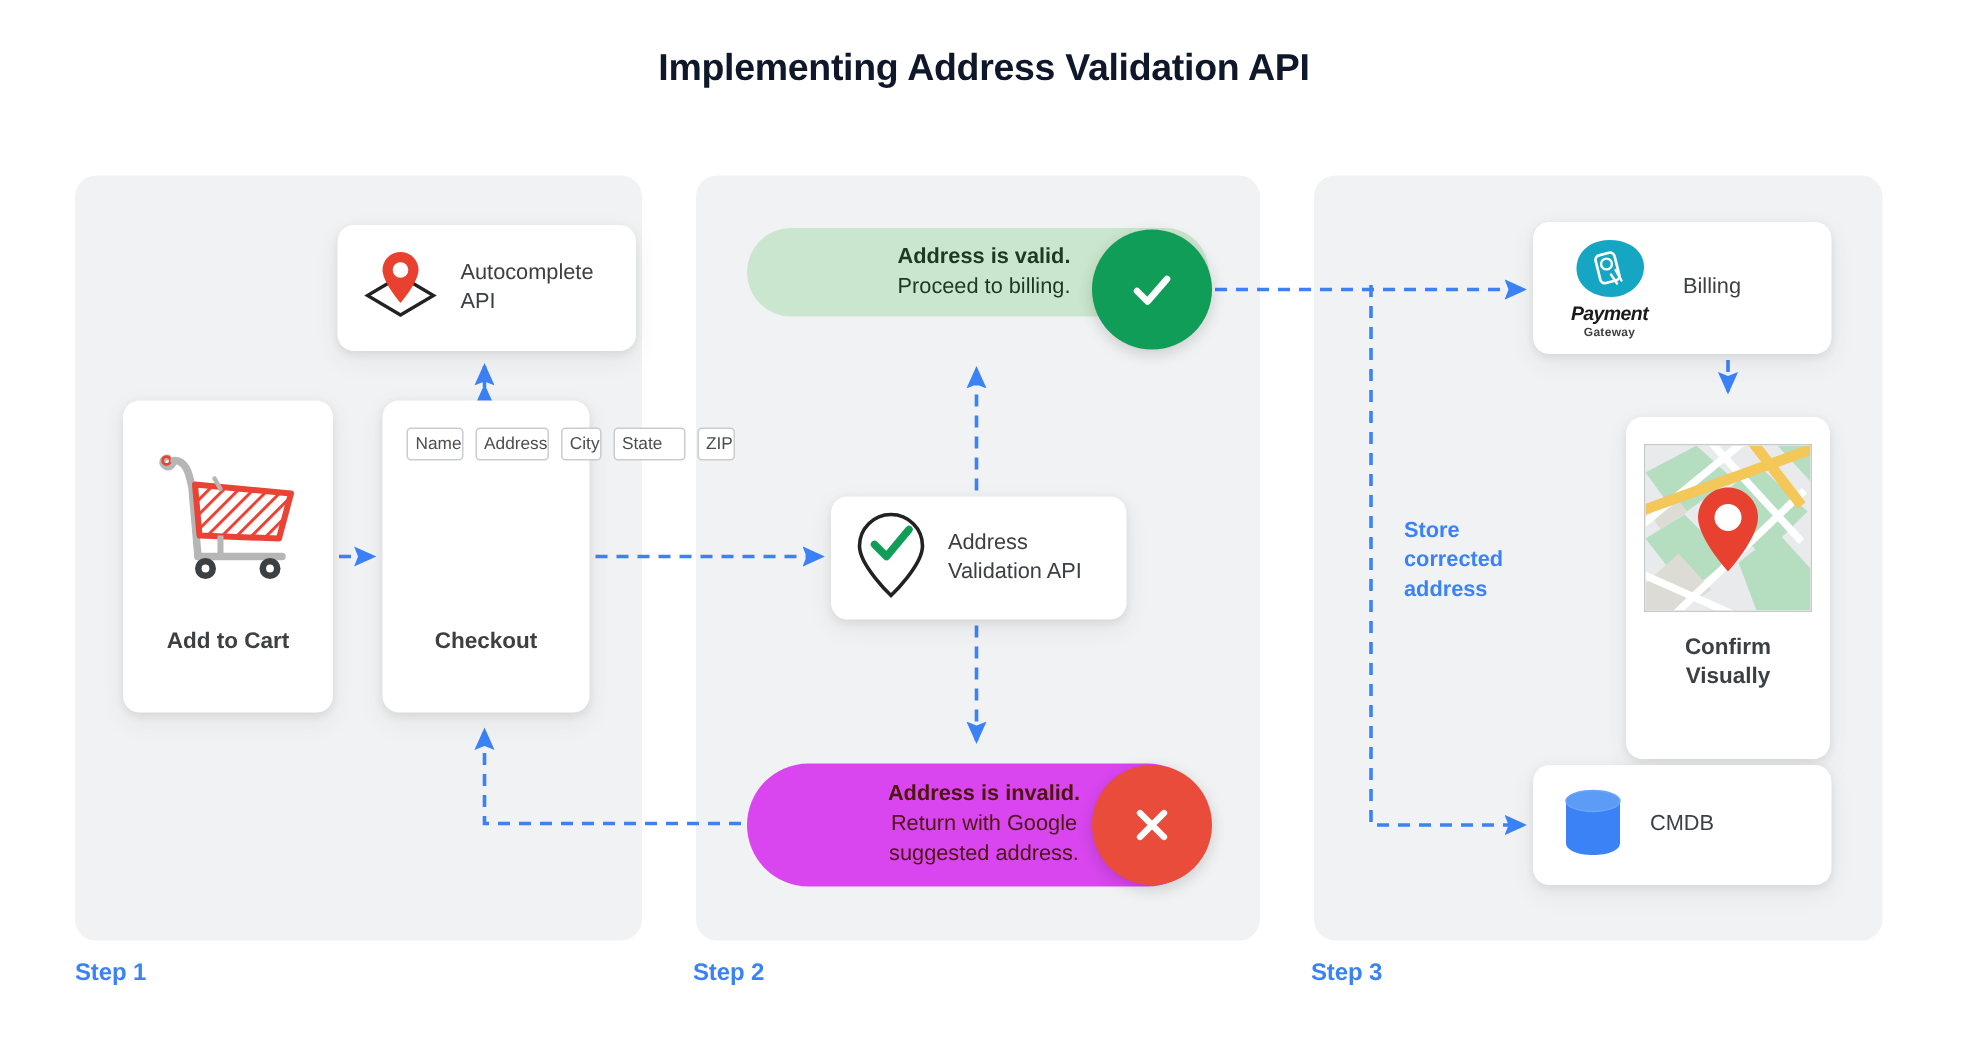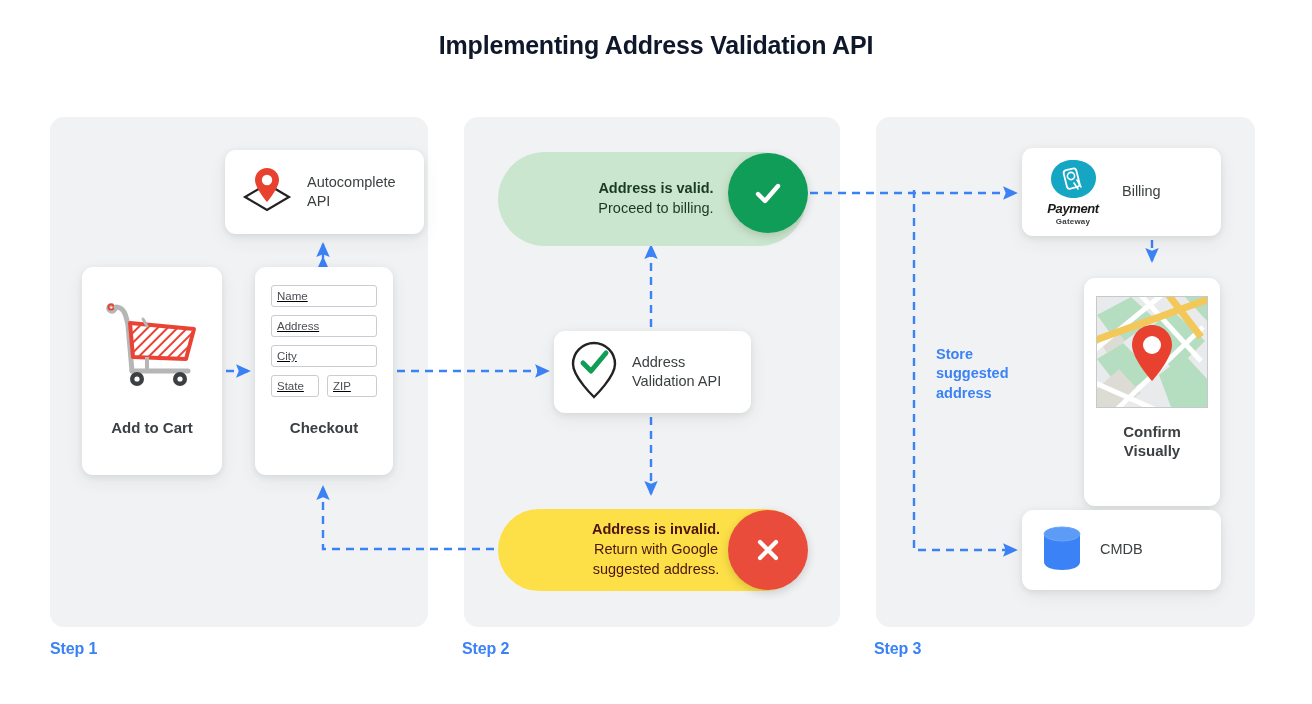--- a/index.html
+++ b/index.html
@@ -62,41 +62,41 @@
   #card-validation   { left: 554px; top: 331px; width: 197px; height: 82px; }
   #card-billing      { left: 1022px;top: 148px; width: 199px; height: 88px; }
   #card-confirm      { left: 1084px;top: 278px; width: 136px; height: 228px; }
   #card-cmdb         { left: 1022px;top: 510px; width: 199px; height: 80px; }
 
   
   .pill {
     position: absolute; border-radius: 48px;
     display: flex; align-items: center;
   }
-  #pill-valid   { left: 498px; top: 152px; width: 308px; height: 94px; background: #cbe6ce; }
-  #pill-invalid { left: 498px; top: 509px; width: 308px; height: 82px; background: #fde047; }
+  #pill-valid   { left: 498px; top: 152px; width: 308px; height: 59px; background: #cbe6ce; }
+  #pill-invalid { left: 498px; top: 509px; width: 308px; height: 82px; background: #d946ef; }
   .pill-text { flex: 1; text-align: center; padding-left: 12px; padding-right: 4px; }
   .pill-line1 { font-size: 14.5px; font-weight: bold; line-height: 1.36; }
   .pill-line2 { font-size: 14.5px; line-height: 1.36; white-space: pre-line; }
   #pill-valid .pill-line1,  #pill-valid .pill-line2  { color: #1a3a21; }
   #pill-invalid .pill-line1,#pill-invalid .pill-line2{ color: #4d1410; }
 
   .status-circle {
     width: 80px; height: 80px; border-radius: 50%;
     display: flex; align-items: center; justify-content: center;
     position: absolute; right: -2px; top: 1px;
     box-shadow: 0 3px 10px rgba(0,0,0,0.16);
   }
   #valid-circle   { background: #0f9d58; }
   #invalid-circle { background: #ea4c3b; }
 
   
   .form-wrap {
     position: absolute; left: 16px; top: 18px; right: 16px;
-    display: flex; flex-direction: column; gap: 8px; text-decoration: underline;
+    display: flex; gap: 8px;
   }
   .field {
     border: 1px solid #c9ccd0; background: #fff;
     border-radius: 3px; height: 22px;
     display: flex; align-items: center; padding-left: 5px;
     font-size: 11.5px; color: #4a4e53;
   }
   .field-row { display: flex; gap: 8px; }
   .field.small-state { width: 48px; }
   .field.small-zip   { flex: 1; }
@@ -173,21 +173,21 @@
 
       <path d="M494,549 L323,549 L323,487" marker-end="url(#ah)"></path>
 
       <line x1="1152" y1="240" x2="1152" y2="261" marker-end="url(#ah)"></line>
 
       <path d="M914,190 L914,550 L1016,550" marker-end="url(#ah)"></path>
     </g>
   </svg>
 
   <div class="annot" id="annot-store">Store
-suggested
+corrected
 address</div>
 
   <div id="card-autocomplete" class="card">
     <div class="card-row">
       <span>
         <svg width="56" height="52" viewBox="0 0 56 52">
           <path d="M28 20 L50 33 L28 46 L6 33 Z" fill="none" stroke="#222" stroke-width="2.2"></path>
           <path d="M28 4 C21.4 4 16 9.4 16 16 C16 24 28 38 28 38 C28 38 40 24 40 16 C40 9.4 34.6 4 28 4 Z" fill="#e8412f"></path>
           <circle cx="28" cy="16" r="5.2" fill="#ffffff"></circle>
         </svg>

